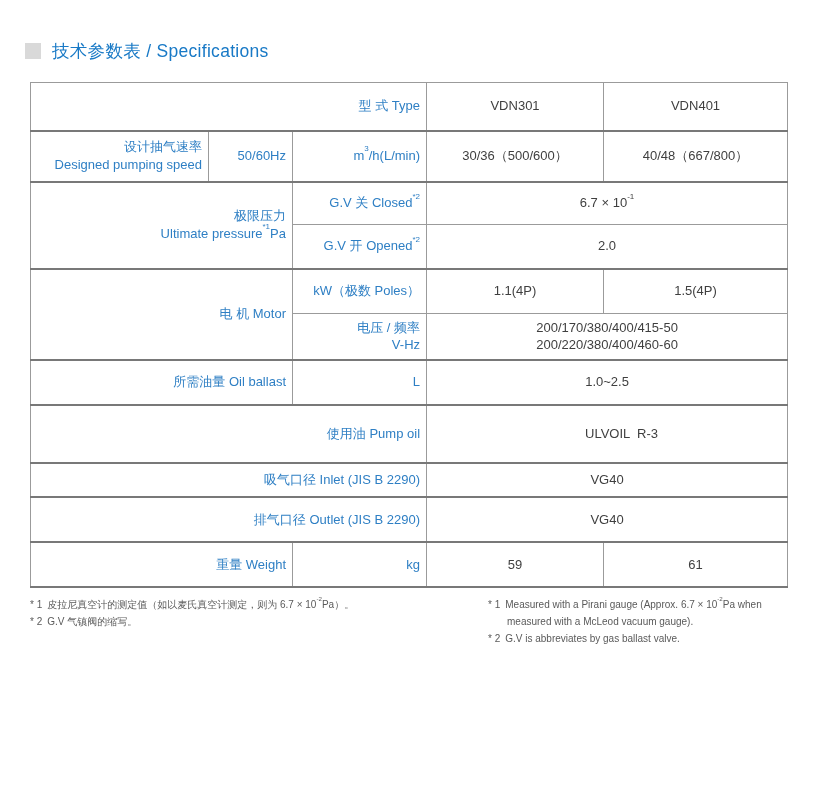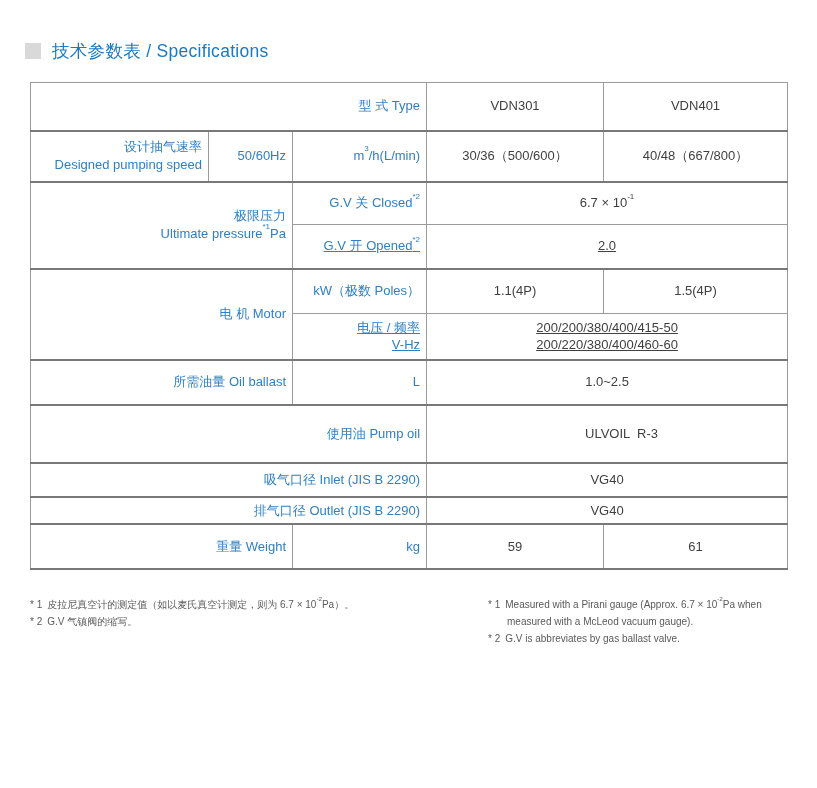--- a/index.html
+++ b/index.html
@@ -32,21 +32,21 @@
   table.spec { border:1px solid #9b9b9b; border-bottom:2px solid #787878; }
   td {
     border:1px solid #9b9b9b;
     font-size:13px;
     vertical-align:middle;
     padding:2px 6px;
     line-height:1.35;
     overflow:hidden;
   }
   tr.major > td { border-top:2px solid #787878; }
-  tr.sub   > td { border-top:1px solid #b7b7b7;text-decoration:underline; }
+  tr.sub   > td { border-top:1px solid #b7b7b7; }
   .blue { color:#2e7fc4; }
   .val  { color:#3f3f3f; text-align:center; }
   .left { text-align:right; padding-left:12px; }
   .center { text-align:right;margin-left:18px; }
   .block { display:block; }
   sup { font-size:0.62em; position:relative; top:-0.45em; line-height:0; }
   .unit-gap { margin-left:0; }
   .pre-space { white-space:pre; }
 
   
@@ -149,21 +149,21 @@
         <span>1.5(4P)</span>
       </td>
     </tr>
 
     <tr class="sub" style="height:46px">
       <td class="blue center">
         <span class="block">电压 / 频率</span>
         <span class="block">V-Hz</span>
       </td>
       <td colspan="2" class="val">
-        <span class="block">200/200/380/400/415-50</span>
+        <span class="block">200/170/380/400/415-50</span>
         <span class="block">200/220/380/400/460-60</span>
       </td>
     </tr>
 
     <tr class="major" style="height:45px">
       <td colspan="2" class="blue left">
         <span>所需油量 Oil ballast</span>
       </td>
       <td class="blue center">
         <span>L</span>
@@ -184,21 +184,21 @@
 
     <tr class="major" style="height:34px">
       <td colspan="3" class="blue left">
         <span>吸气口径 Inlet (JIS B 2290)</span>
       </td>
       <td colspan="2" class="val">
         <span>VG40</span>
       </td>
     </tr>
 
-    <tr class="major" style="height:27px">
+    <tr class="major" style="height:45px">
       <td colspan="3" class="blue left">
         <span>排气口径 Outlet (JIS B 2290)</span>
       </td>
       <td colspan="2" class="val">
         <span>VG40</span>
       </td>
     </tr>
 
     <tr class="major" style="height:45px">
       <td colspan="2" class="blue left">

